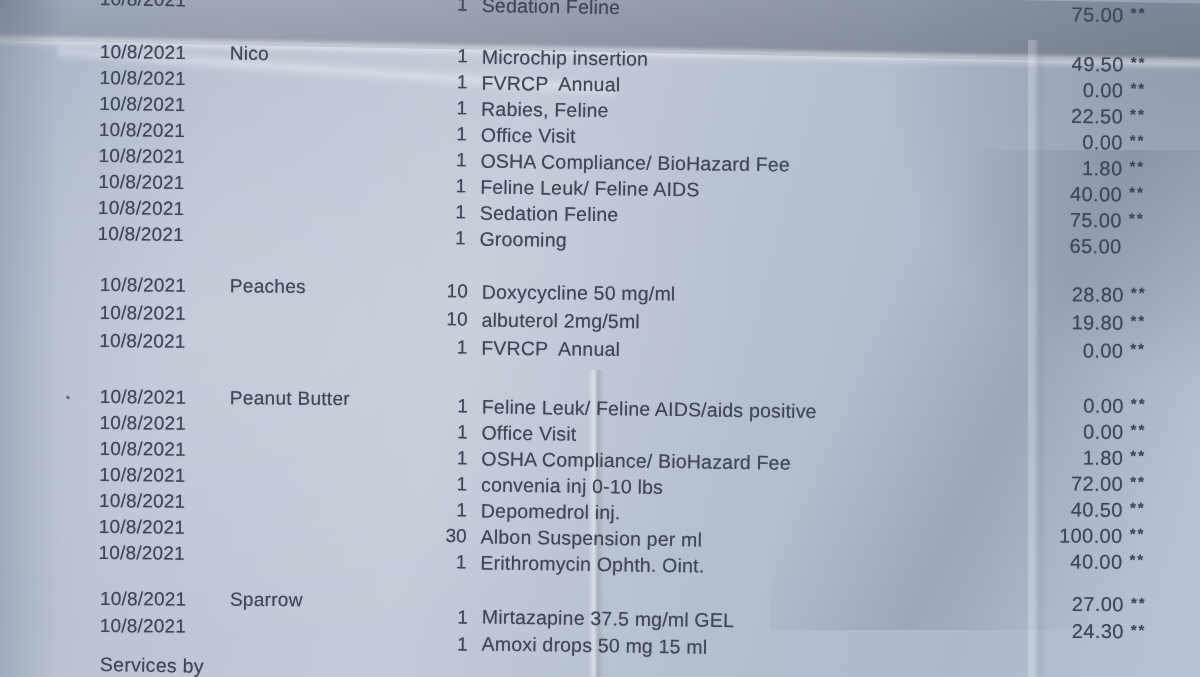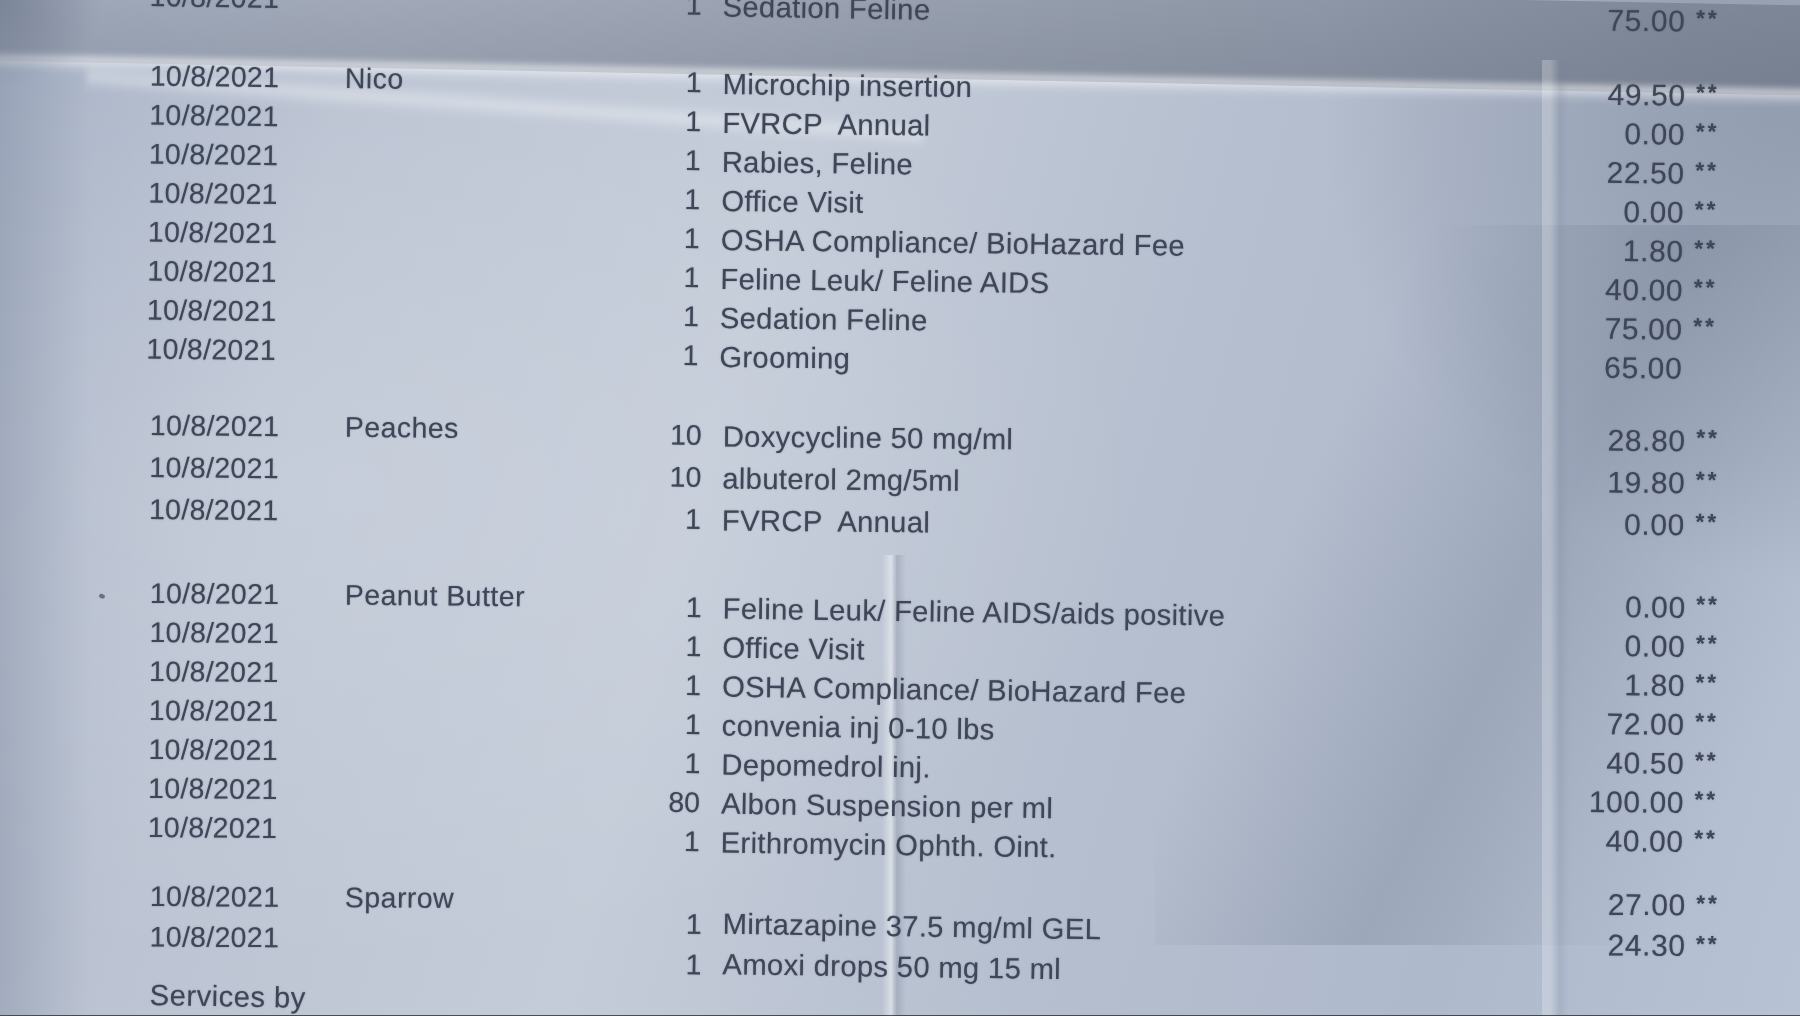--- a/index.html
+++ b/index.html
@@ -251,21 +251,21 @@
     <span class="cell patient"></span>
     <span class="cell qty">1</span>
     <span class="cell desc">Depomedrol inj.</span>
     <span class="cell price">40.50</span>
     <span class="cell stars">**</span>
   </div>
         <div class="row">
     <span class="cell spacer"></span>
     <span class="cell date">10/8/2021</span>
     <span class="cell patient"></span>
-    <span class="cell qty">80</span>
+    <span class="cell qty">30</span>
     <span class="cell desc">Albon Suspension per ml</span>
     <span class="cell price">100.00</span>
     <span class="cell stars">**</span>
   </div>
         <div class="row">
     <span class="cell spacer"></span>
     <span class="cell date">10/8/2021</span>
     <span class="cell patient"></span>
     <span class="cell qty">1</span>
     <span class="cell desc">Erithromycin Ophth. Oint.</span>

